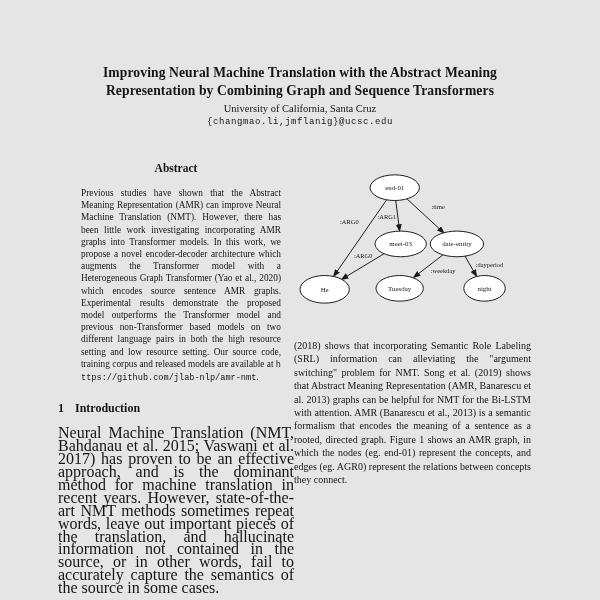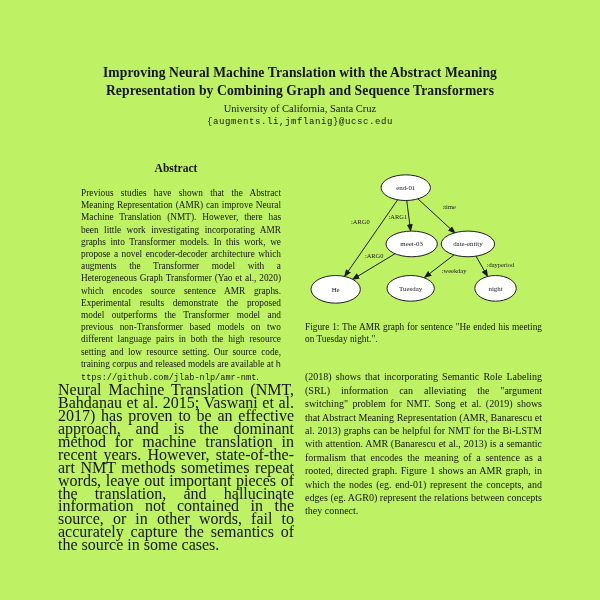--- a/index.html
+++ b/index.html
@@ -2,21 +2,21 @@
 <html><head>
 <meta charset="utf-8">
 <style>
   * { margin: 0; padding: 0; box-sizing: border-box; }
   html, body { background: #ffffff; }
   .page {
     position: relative;
     width: 600px;
     height: 600px;
     margin: 0 auto;
-    background: #bef264;
+    background: #e5e5e5;
     color: #151515;
     font-family: "Liberation Serif", serif;
     padding: 64px 58px 13px 58px;
     overflow: hidden;
   }
   .title {
     font-size: 13.6px;
     font-weight: bold;
     text-align: center;
     line-height: 18px;
@@ -36,21 +36,20 @@
   }
   .email {
     text-align: center;
     font-family: "Liberation Mono", monospace;
     font-size: 9px;
     letter-spacing: 0.6px;
     margin-top: 3px;
   }
   .columns {
     display: flex;
-    gap: 11px;
     margin-top: 35px;
   }
   .col-left { width: 236px; flex: 0 0 236px; }
   .col-right { width: 237px; flex: 0 0 237px; }
   .abstract-heading {
     text-align: center;
     font-weight: bold;
     font-size: 11.5px;
     margin-bottom: 13px;
   }
@@ -112,28 +111,29 @@
 </style>
 </head>
 <body>
 
 <div class="page">
 
   <h1 class="title">Improving Neural Machine Translation with the Abstract Meaning Representation by Combining Graph and Sequence Transformers</h1>
 
 
   <div class="affiliation">University of California, Santa Cruz</div>
-  <div class="email">{augments.li,jmflanig}@ucsc.edu</div>
+  <div class="email">{changmao.li,jmflanig}@ucsc.edu</div>
 
   <div class="columns">
 
     <div class="col-left">
       <div class="abstract-heading">Abstract</div>
       <p class="abstract-body"><span>Previous studies have shown that the Abstract Meaning Representation (AMR) can improve Neural Machine Translation (NMT). However, there has been little work investigating incorporating AMR graphs into Transformer models. In this work, we propose a novel encoder-decoder architecture which augments the Transformer model with a Heterogeneous Graph Transformer (Yao et al., 2020) which encodes source sentence AMR graphs. Experimental results demonstrate the proposed model outperforms the Transformer model and previous non-Transformer based models on two different language pairs in both the high resource setting and low resource setting. Our source code, training corpus and released models are available at </span><a class="mono-link" href="#">https://github.com/jlab-nlp/amr-nmt</a><span>.</span></p>
 
+      <h2 class="section-heading"><span class="sec-num">1</span><span>Introduction</span></h2>
 
       <p class="body-par">Neural Machine Translation (NMT, Bahdanau et al. 2015; Vaswani et al. 2017) has proven to be an effective approach, and is the dominant method for machine translation in recent years. However, state-of-the-art NMT methods sometimes repeat words, leave out important pieces of the translation, and hallucinate information not contained in the source, or in other words, fail to accurately capture the semantics of the source in some cases.</p>
     </div>
 
     <div class="col-right">
       <figure>
         <svg class="amr-svg" viewBox="0 0 240 152" xmlns="http://www.w3.org/2000/svg">
           <defs>
             <marker id="arrow" markerWidth="9" markerHeight="8" refX="7" refY="3" orient="auto" markerUnits="userSpaceOnUse">
               <path d="M0,0 L8,3 L0,6 z" fill="#1a1a1a"></path>
@@ -165,21 +165,20 @@
 
           <ellipse cx="31" cy="127" rx="25" ry="14"></ellipse>
           <text class="node-label" x="31" y="129.5">He</text>
 
           <ellipse cx="107" cy="126" rx="24" ry="13"></ellipse>
           <text class="node-label" x="107" y="128.5">Tuesday</text>
 
           <ellipse cx="193" cy="126" rx="21" ry="13"></ellipse>
           <text class="node-label" x="193" y="128.5">night</text>
         </svg>
-        <figcaption class="figcaption">Figure 1: The AMR graph for sentence "He ended his meeting on Tuesday night.".</figcaption>
       </figure>
 
       <div class="rc-text">
         <p class="rc-par">(2018) shows that incorporating Semantic Role Labeling (SRL) information can alleviating the "argument switching" problem for NMT. Song et al. (2019) shows that Abstract Meaning Representation (AMR, Banarescu et al. 2013) graphs can be helpful for NMT for the Bi-LSTM with attention. AMR (Banarescu et al., 2013) is a semantic formalism that encodes the meaning of a sentence as a rooted, directed graph. Figure 1 shows an AMR graph, in which the nodes (eg. end-01) represent the concepts, and edges (eg. AGR0) represent the relations between concepts they connect.</p>
       </div>
     </div>
 
   </div>
 </div>
 

